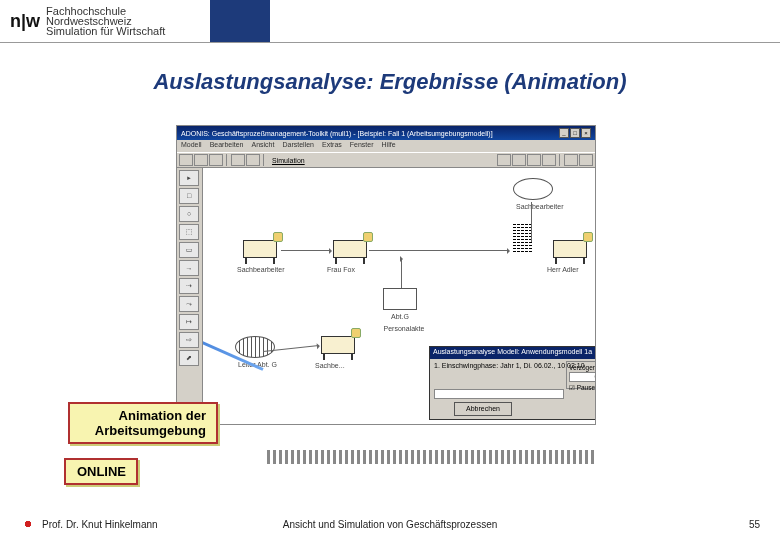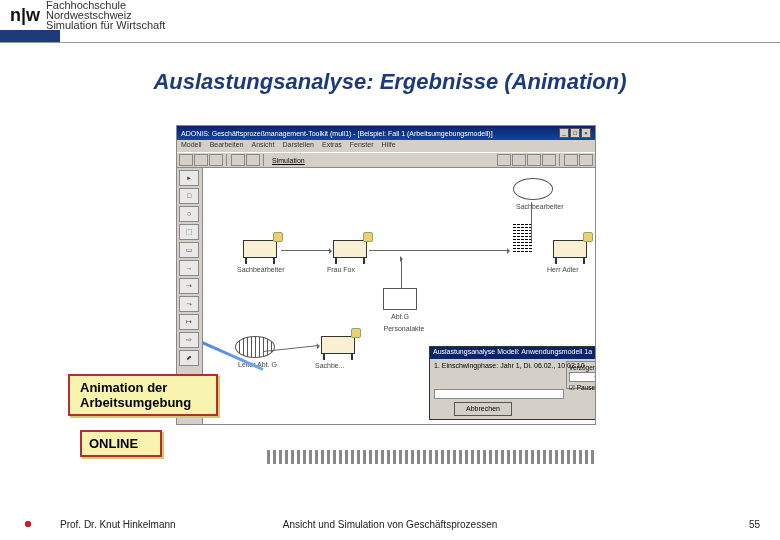--- a/index.html
+++ b/index.html
@@ -1,18 +1,18 @@
 <!DOCTYPE html>
 <html><head>
 <meta charset="utf-8">
 <style>
   * { box-sizing: border-box; margin: 0; padding: 0; }
   body { width: 780px; height: 540px; background: #fff; font-family: Arial, sans-serif; position: relative; overflow: hidden; }
   
-  .header { height: 42px; display: flex; align-items: flex-start; flex-direction: column; }
+  .header { height: 42px; display: flex; align-items: flex-end; }
   .logo-block { width: 210px; height: 42px; display: flex; align-items: center; padding-left: 10px; gap: 6px; }
   .logo-mark { font-size: 18px; font-weight: bold; color: #111; }
   .logo-text { font-size: 11px; line-height: 10px; color: #333; }
   .header-blue { width: 60px; height: 42px; background: #1d3a7a; }
   .divider { height: 1px; background: #999; margin: 0 0 8px 0; }
   
   .title { font-size: 22px; font-weight: bold; font-style: italic; color: #1d3a7a; text-align: center; margin: 26px 0 12px 0; }
   
   .app-window { position: absolute; left: 176px; top: 125px; width: 420px; height: 300px; border: 1px solid #888; background: #efefef; }
   .app-titlebar { height: 14px; background: linear-gradient(#0a2468, #1046a0); color: #fff; font-size: 7px; padding: 1px 4px; display: flex; justify-content: space-between; align-items: center; }
@@ -55,28 +55,28 @@
   .blue-arrow::before { content: ""; position: absolute; left: -8px; top: -4px; border: 6px solid transparent; border-right: 10px solid #3070d0; }
   
   .dialog { position: absolute; left: 226px; top: 178px; width: 194px; height: 74px; background: #d4d0c8; border: 1px solid #333; }
   .dlg-title { height: 12px; background: #0a2468; color: #fff; font-size: 7px; padding: 1px 3px; display: flex; justify-content: space-between; }
   .dlg-body { padding: 3px 4px; font-size: 7px; color: #000; }
   .dlg-group { position: absolute; right: 4px; top: 14px; width: 52px; height: 28px; border: 1px solid #888; font-size: 6.5px; padding: 2px; }
   .dlg-field { width: 100%; height: 10px; background: #fff; border: 1px solid #888; font-size: 7px; text-align: right; padding-right: 2px; margin-top: 1px; }
   .dlg-btn { position: absolute; bottom: 3px; left: 24px; width: 58px; height: 14px; background: #d4d0c8; border: 1px solid #555; font-size: 7px; text-align: center; line-height: 12px; }
   .dlg-prog { position: absolute; left: 4px; bottom: 20px; width: 130px; height: 10px; background: #fff; border: 1px solid #888; }
   
-  .callout { position: absolute; background: #f8f4b0; border: 2px solid #b03030; padding: 4px 10px; font-size: 13px; font-weight: bold; color: #000; text-align: left; box-shadow: 2px 2px 0 #cc7; }
+  .callout { position: absolute; background: #f8f4b0; border: 2px solid #b03030; padding: 4px 10px; font-size: 13px; font-weight: bold; color: #000; text-align: right; box-shadow: 2px 2px 0 #cc7; margin-top: 28px; }
   .callout-1 { left: 68px; top: 374px; width: 150px; line-height: 15px; }
-  .callout-2 { left: 80px; top: 430px; width: 82px; padding-left: 7px; }
+  .callout-2 { left: 64px; top: 430px; width: 74px; padding-left: 7px; }
   
   .hatch { position: absolute; left: 267px; top: 450px; width: 330px; height: 14px; background: repeating-linear-gradient(90deg, #888 0 3px, #fff 3px 6px); }
   
   .footer { position: absolute; bottom: 8px; left: 0; width: 100%; display: flex; align-items: center; padding: 0 20px; justify-content: space-between; }
-  .foot-left { display: flex; align-items: center; gap: 24px; font-size: 10px; color: #222; }
+  .foot-left { display: flex; align-items: center; gap: 6px; font-size: 10px; color: #222; }
   .rooster { width: 16px; height: 16px; background: radial-gradient(circle, #d02020 30%, transparent 31%); position: relative; }
   .foot-center { font-size: 10px; color: #222; position: absolute; left: 50%; transform: translateX(-50%); }
   .foot-right { font-size: 10px; color: #222; }
 </style>
 </head>
 <body>
 
 <div class="header">
   <div class="logo-block">
     <span class="logo-mark"><span>n</span>|<span>w</span></span>

